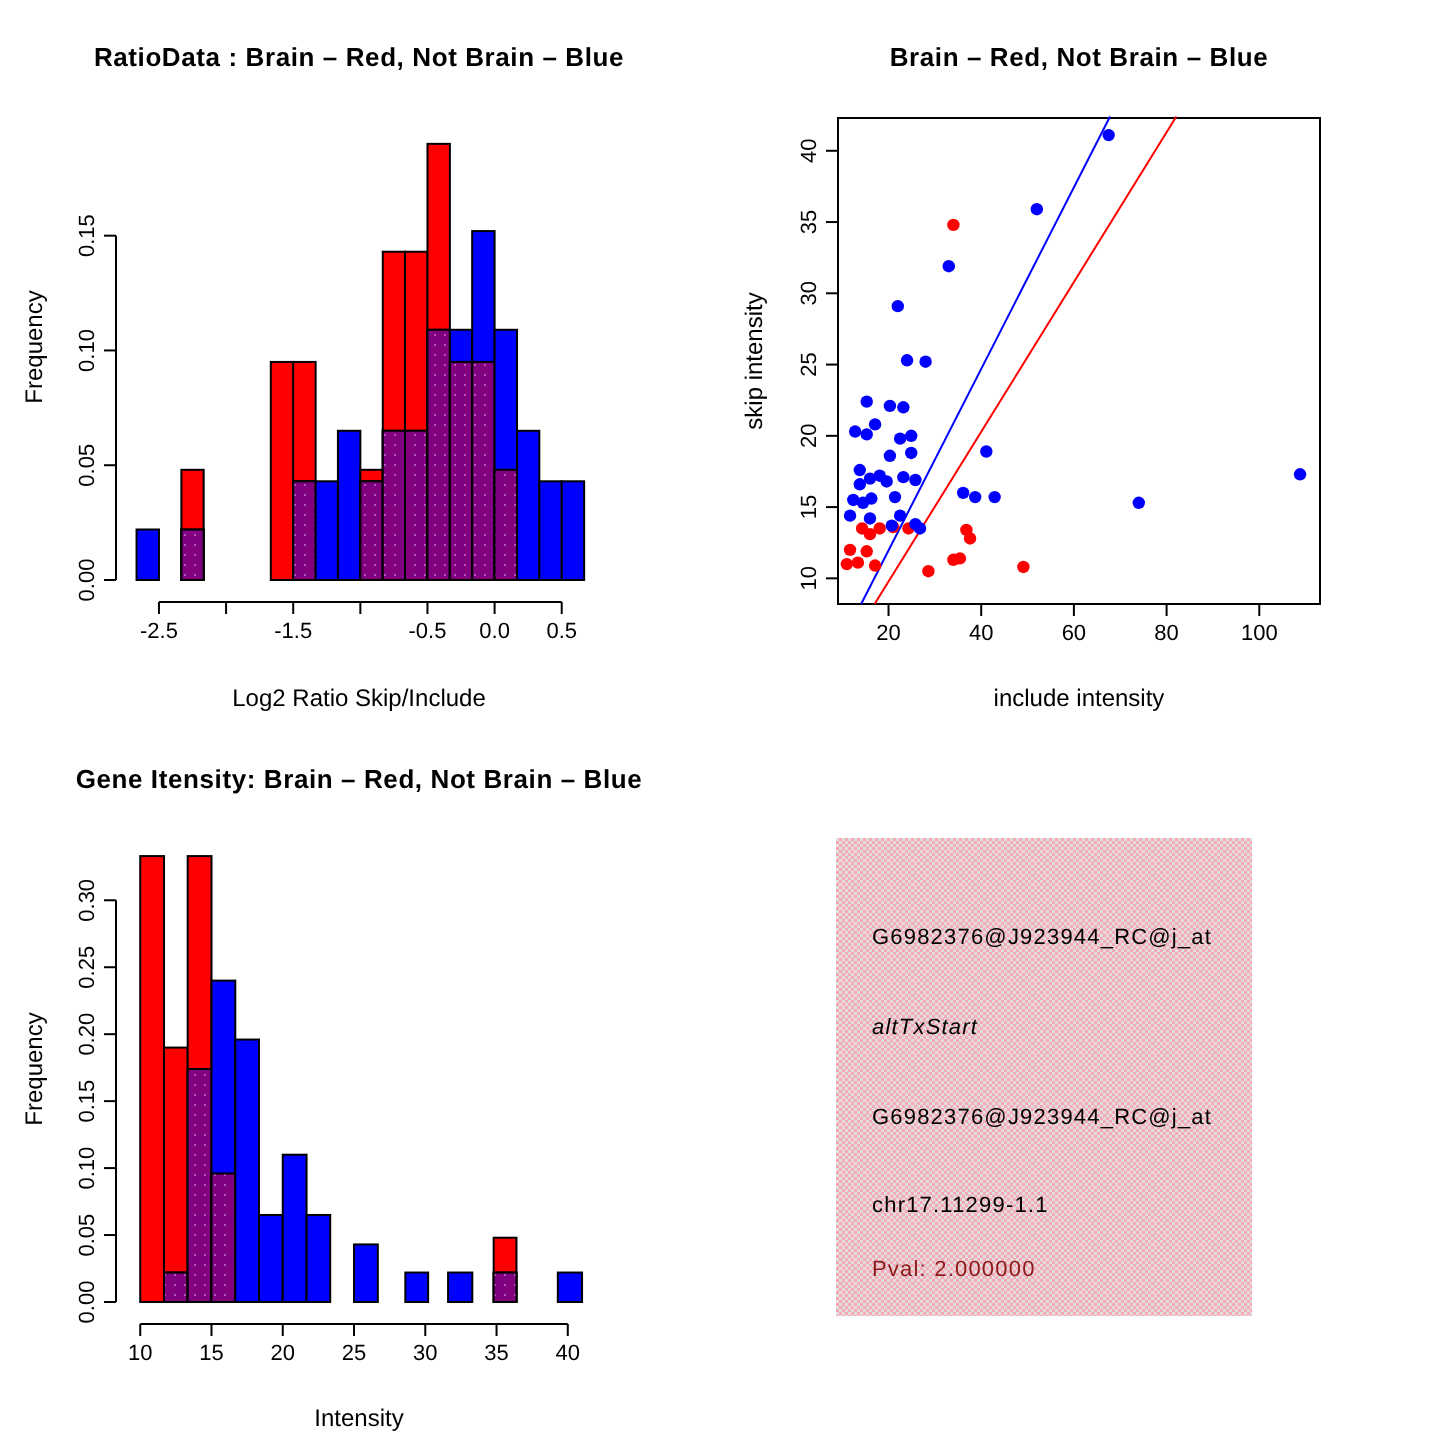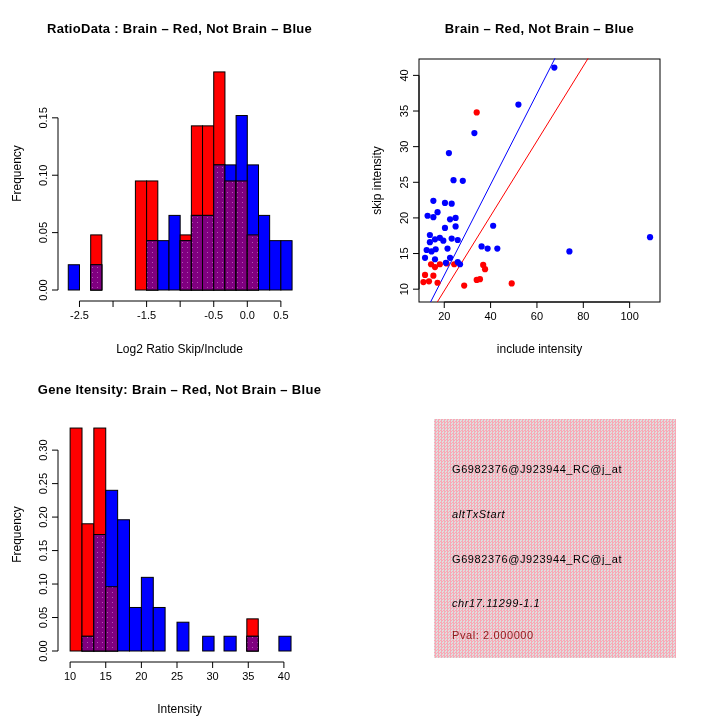--- a/index.html
+++ b/index.html
@@ -7,21 +7,21 @@
           font-family:"Liberation Sans", sans-serif;}
   .panel{position:absolute;width:360px;height:360px;}
   #panel-ratio-hist{left:0;top:0;}
   #panel-scatter{left:360px;top:0;}
   #panel-gene-hist{left:0;top:360px;}
   #panel-info{left:360px;top:360px;}
   svg text{fill:#000;}
   .tick-label{font-size:11px;}
   .axis-label{font-size:12px;}
   .chart-title{font-size:13px;font-weight:bold;letter-spacing:.3px;}
-  .info-box{position:absolute;left:74px;top:59px;width:242px;height:239px;
+  .info-box{position:absolute;left:58px;top:59px;width:208px;height:239px;
             background:repeating-conic-gradient(#f9a8b6 0% 25%, #dedede 0% 50%) 0 0 / 3px 3px;}
   .info-line{position:absolute;left:18px;font-size:11px;letter-spacing:.6px;white-space:nowrap;}
 </style>
 </head>
 <body>
 
 <div id="figure">
   <svg id="panel-ratio-hist" class="panel" viewBox="0 0 360 360">
       <defs>
         <pattern id="pdots0" patternUnits="userSpaceOnUse" width="5" height="5">
@@ -247,17 +247,17 @@
         <rect x="246.841642228739" y="276.2701149425287" width="11.401759530791793" height="14.729885057471279" fill="#0000ff" stroke="#000" stroke-width="1"></rect>
         <rect x="246.841642228739" y="276.2701149425287" width="11.401759530791793" height="14.729885057471279" fill="url(#pdots2)" stroke="#000" stroke-width="1"></rect>
         <rect x="278.90909090909093" y="276.2701149425287" width="12.114369501466342" height="14.729885057471279" fill="#0000ff" stroke="#000" stroke-width="1"></rect>
       </g>
     </svg>
   <div id="panel-info" class="panel">
     <div class="info-box">
         <span class="info-line" style="top: 44px; color: rgb(0, 0, 0);">G6982376@J923944_RC@j_at</span>
         <span class="info-line" style="top: 89px; color: rgb(0, 0, 0); font-style: italic;">altTxStart</span>
         <span class="info-line" style="top: 134px; color: rgb(0, 0, 0);">G6982376@J923944_RC@j_at</span>
-        <span class="info-line" style="top: 178px; color: rgb(0, 0, 0); font-style: italic;">chr17.11299-1.1</span>
+        <span class="info-line" style="top: 178px; color: rgb(0, 0, 0);">chr17.11299-1.1</span>
         <span class="info-line" style="top: 210px; color: rgb(139, 26, 26);">Pval: 2.000000</span>
       </div>
   </div>
 </div>
 
 </body></html>

